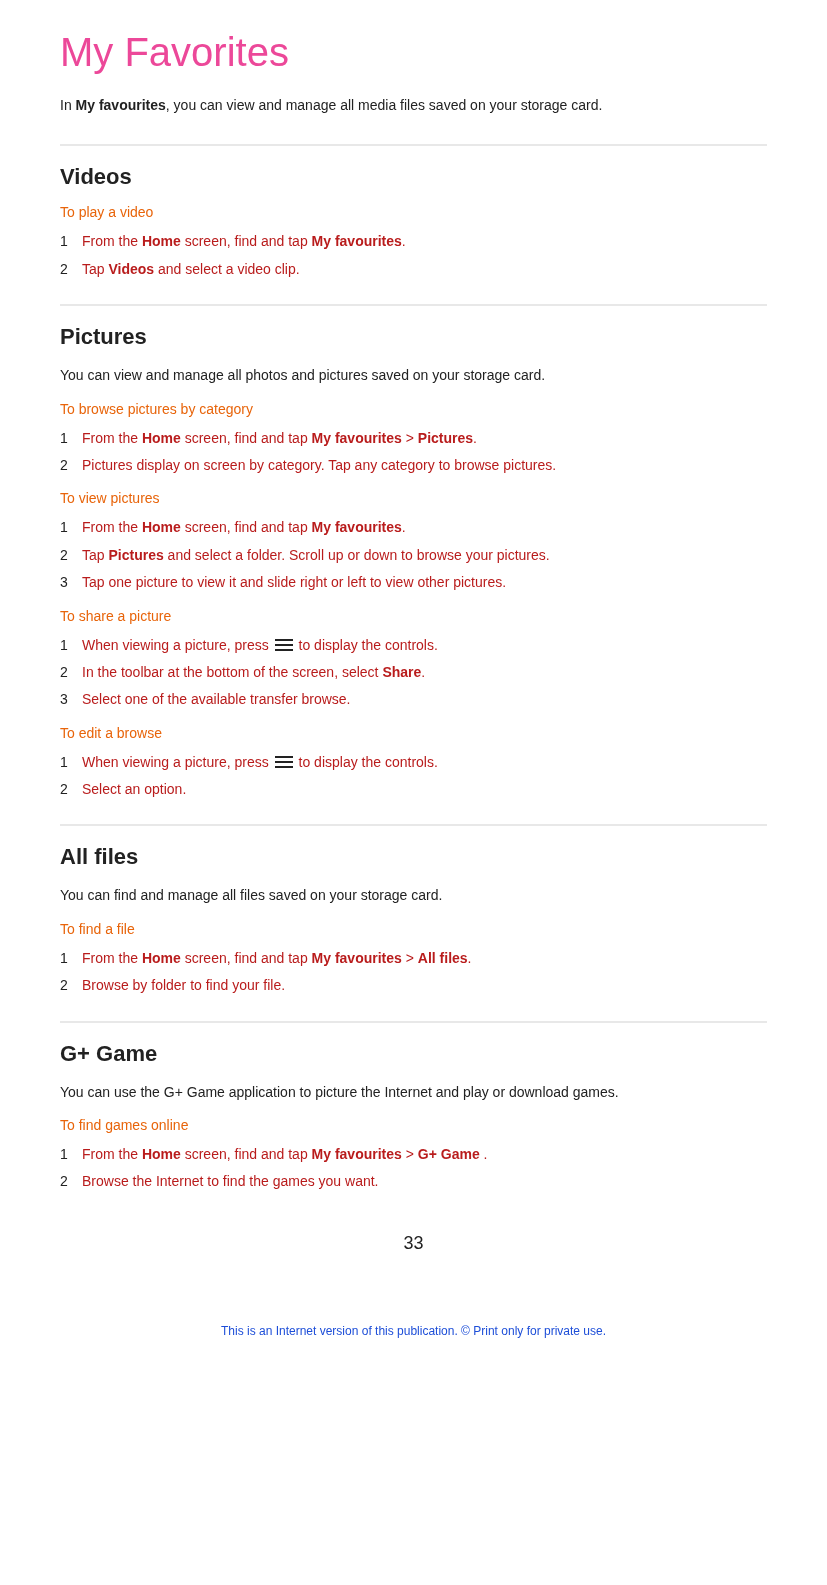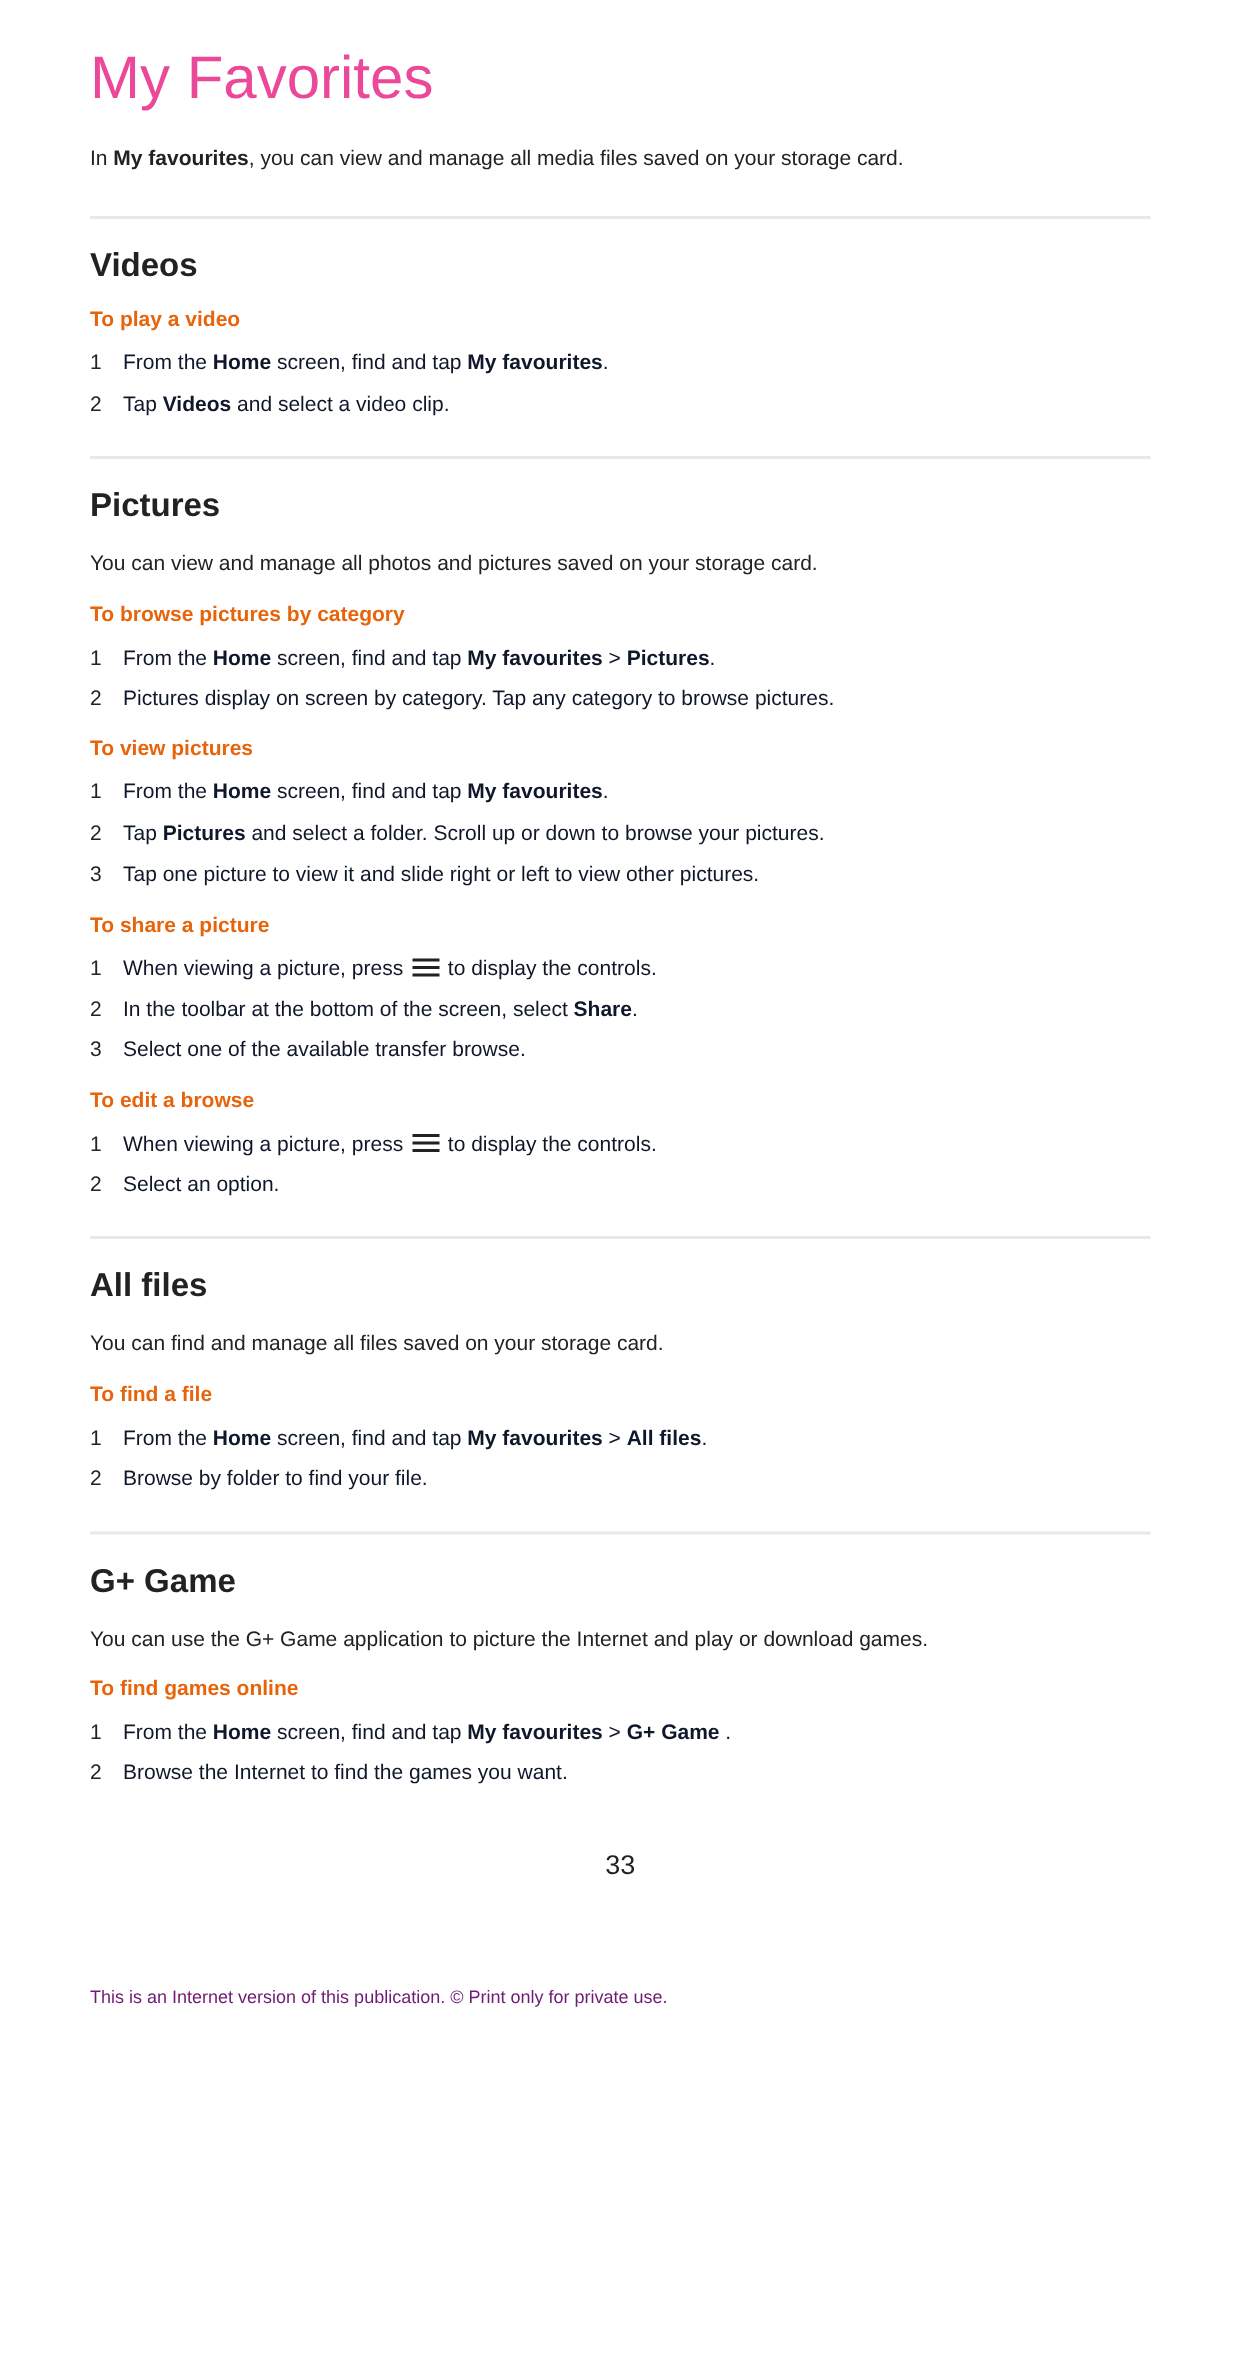--- a/index.html
+++ b/index.html
@@ -39,21 +39,21 @@
       padding-top: 18px;
     }
     .section-description {
       font-size: 14px;
       color: #222;
       margin-bottom: 14px;
       line-height: 1.6;
     }
     .subsection-heading {
       font-size: 14px;
-      font-weight: bold;
+      font-weight: normal;
       color: #e8640a;
       margin-top: 14px;
       margin-bottom: 10px;
     }
     .steps-list {
       list-style: none;
       padding: 0;
       margin-bottom: 10px;
     }
     .steps-list li {
@@ -62,21 +62,21 @@
       margin-bottom: 5px;
       line-height: 1.6;
       font-size: 14px;
     }
     .step-num {
       min-width: 22px;
       color: #222;
       font-size: 14px;
     }
     .step-text {
-      color: #0f172a;
+      color: #b91c1c;
       flex: 1;
     }
     .step-text b {
       font-weight: bold;
     }
     .menu-icon {
       display: inline-block;
       vertical-align: middle;
       width: 18px;
       height: 14px;
@@ -85,23 +85,23 @@
     }
     .menu-icon::before {
       content: '';
       display: block;
       width: 18px;
       height: 2px;
       background: #222;
       box-shadow: 0 5px 0 #222, 0 10px 0 #222;
     }
     .footer {
-      text-align: left;
+      text-align: center;
       font-size: 12px;
-      color: #701a75;
+      color: #1d4ed8;
       margin-top: 60px;
       padding-top: 10px;
     }
     .page-number {
       font-size: 18px;
       color: #222;
       text-align: center;
       margin-top: 40px;
       margin-bottom: 10px;
     }

